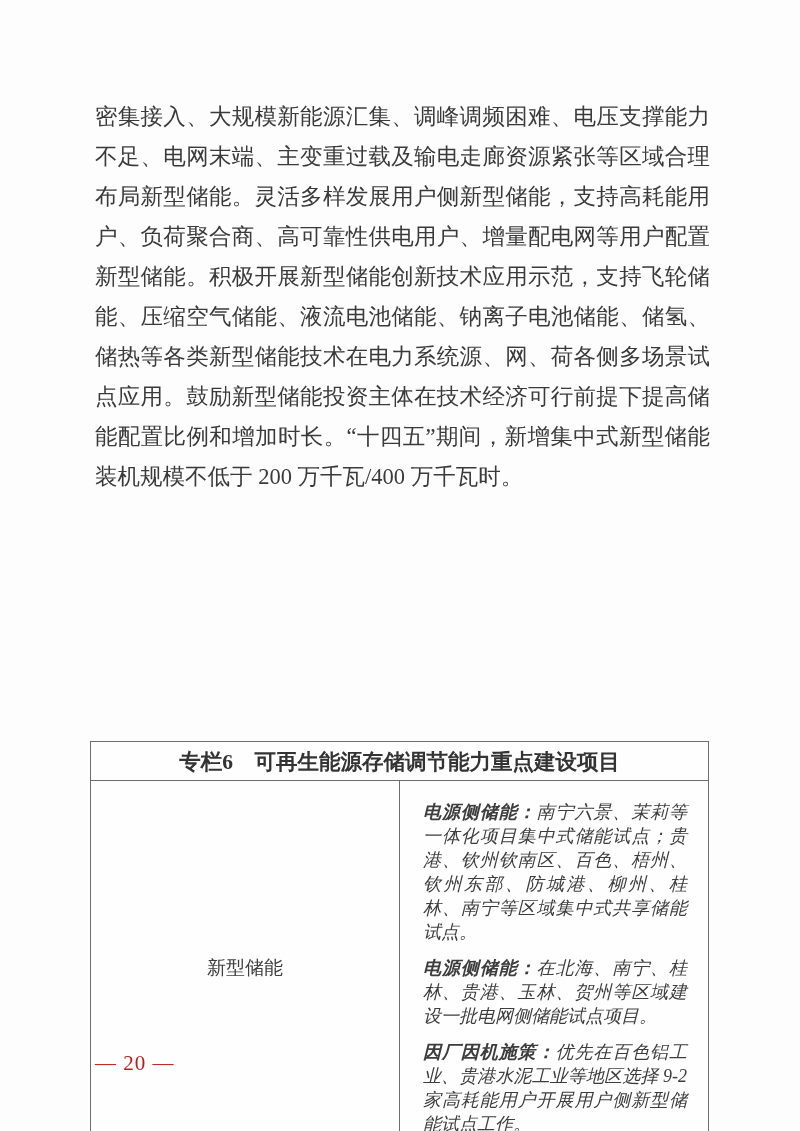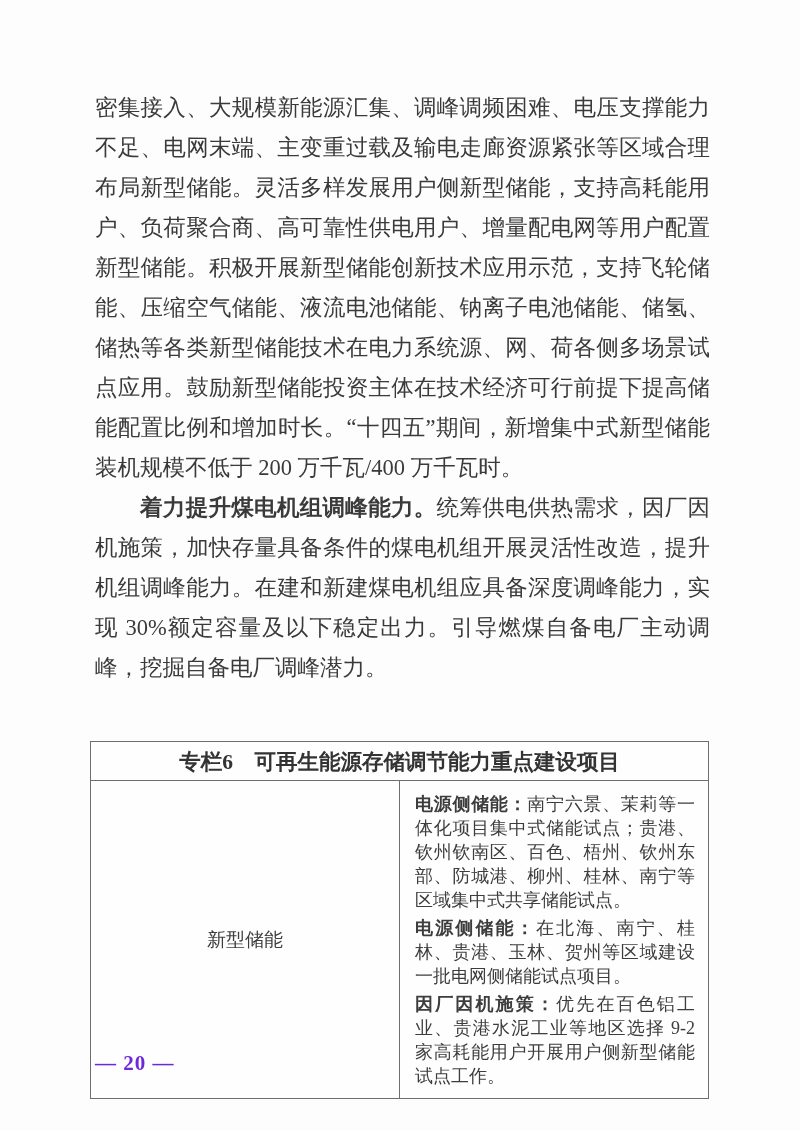--- a/index.html
+++ b/index.html
@@ -9,21 +9,21 @@
     position: relative;
     font-family: "Liberation Serif", "DejaVu Serif", serif;
     color: #3a3a3a;
     overflow: hidden;
   }
   .page { position: absolute; inset: 0; }
 
   
   .body-text {
     position: absolute;
-    left: 95px; top: 88px; width: 615px;
+    left: 95px; top: 97px; width: 615px;
     font-size: 22.5px; line-height: 40px;
     text-align: justify;
   }
   .para { margin: 0; }
   .para.indented { text-indent: 2em; }
   .bold { font-weight: bold; }
 
   
   .panel {
     position: absolute;
@@ -52,40 +52,38 @@
     color: #3d3d3d;
   }
   .panel td.details {
     vertical-align: top;
     padding: 7px 9px 6px 11px;
     font-size: 18px;
     line-height: 24px;
     text-align: justify;
     color: #3d3d3d;
   }
-  .panel td.details p { margin: 4px; }
+  .panel td.details p { margin: 12px; font-style: italic; }
 
   
   .page-number {
     position: absolute;
     left: 95px; top: 1051px;
     font-size: 21px;
-    color: #6d28d9;
+    color: #b91c1c;
     letter-spacing: 1px;
-    font-weight: bold;
   }
 </style>
 </head>
 <body>
 
 <div class="page">
 
   <div class="body-text">
     <p class="para"><span>密集接入、大规模新能源汇集、调峰调频困难、电压支撑能力不足、电网末端、主变重过载及输电走廊资源紧张等区域合理布局新型储能。灵活多样发展用户侧新型储能，支持高耗能用户、负荷聚合商、高可靠性供电用户、增量配电网等用户配置新型储能。积极开展新型储能创新技术应用示范，支持飞轮储能、压缩空气储能、液流电池储能、钠离子电池储能、储氢、储热等各类新型储能技术在电力系统源、网、荷各侧多场景试点应用。鼓励新型储能投资主体在技术经济可行前提下提高储能配置比例和增加时长。“十四五”期间，新增集中式新型储能装机规模不低于 200 万千瓦/400 万千瓦时。</span></p>
-    <p class="para indented"><span class="bold">着力提升煤电机组调峰能力。</span><span>统筹供电供热需求，因厂因机施策，加快存量具备条件的煤电机组开展灵活性改造，提升机组调峰能力。在建和新建煤电机组应具备深度调峰能力，实现 30%额定容量及以下稳定出力。引导燃煤自备电厂主动调峰，挖掘自备电厂调峰潜力。</span></p>
   </div>
 
   <table class="panel">
     <tbody>
       <tr>
         <th class="panel-title" colspan="2">专栏6　可再生能源存储调节能力重点建设项目</th>
       </tr>
       <tr>
         <td class="category">新型储能</td>
         <td class="details">

